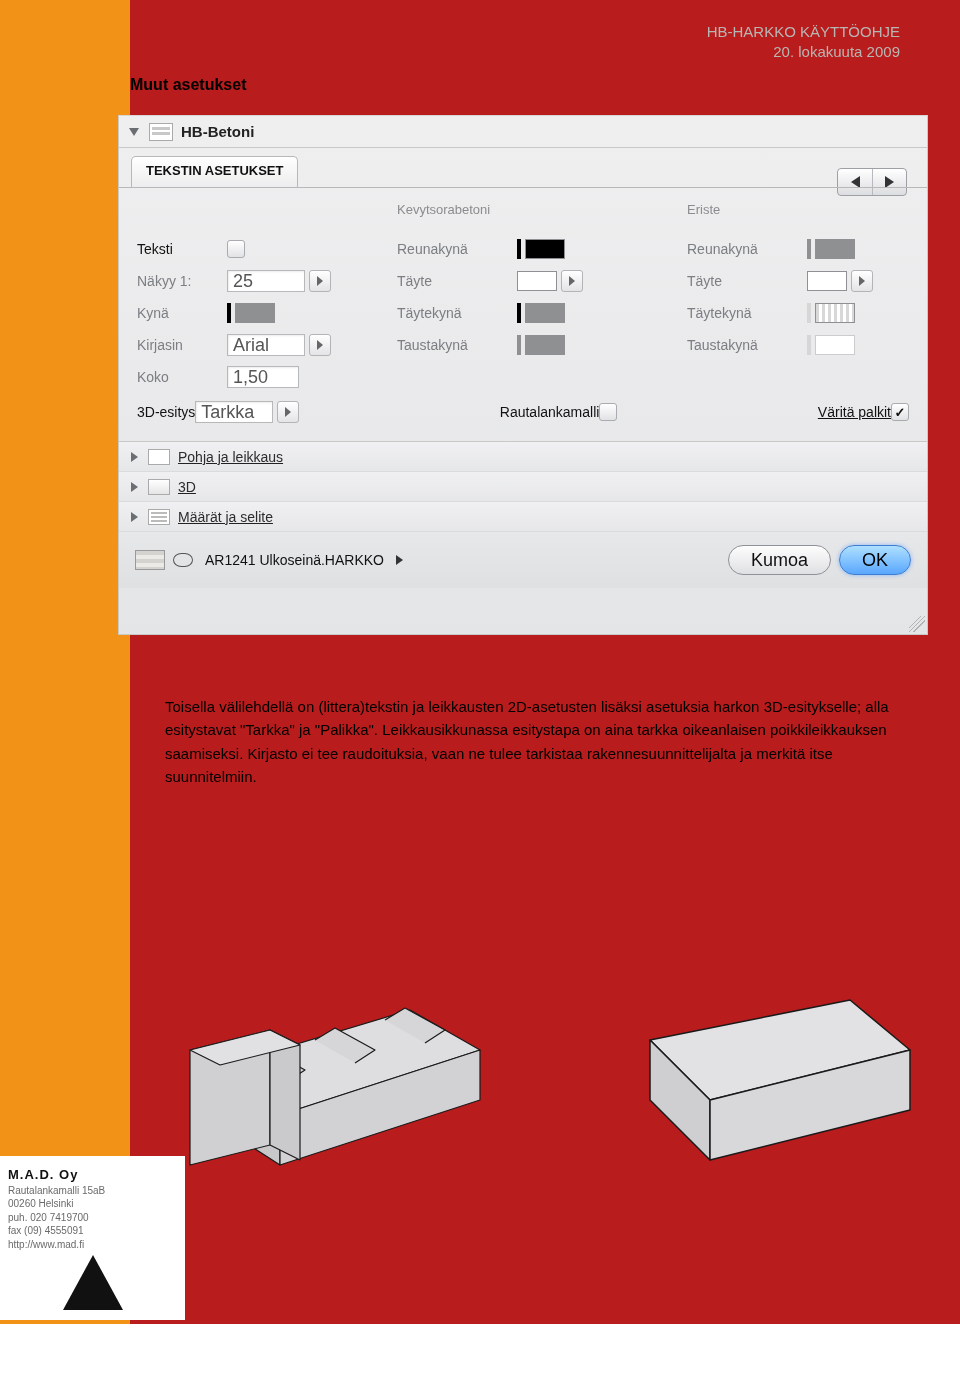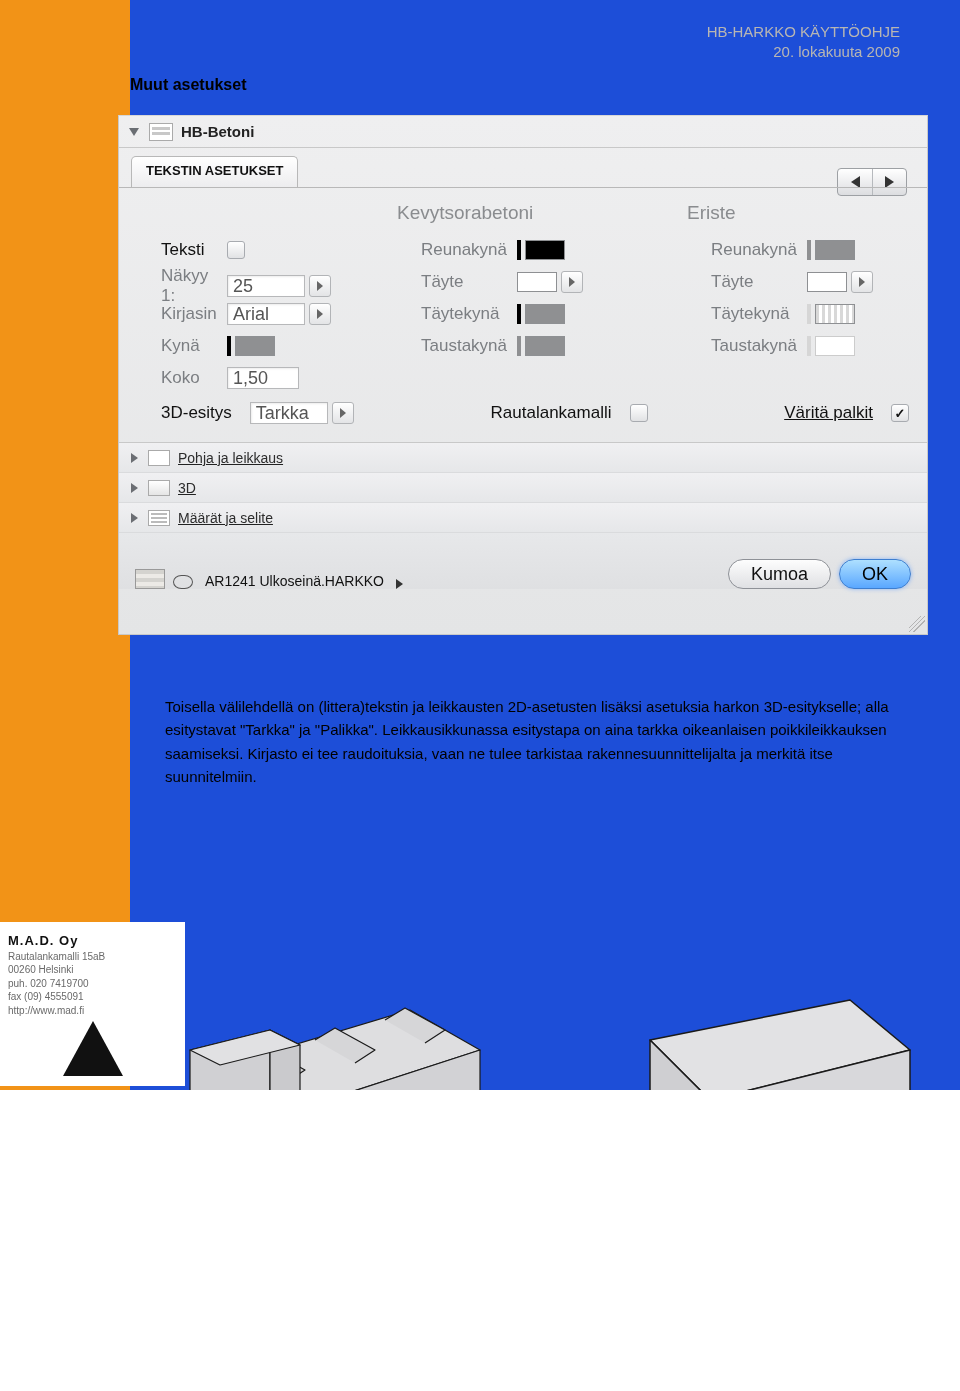--- a/index.html
+++ b/index.html
@@ -5,22 +5,22 @@
   * { box-sizing: border-box; }
   body {
     margin: 0;
     font-family: Arial, Helvetica, sans-serif;
     background: #fff;
     width: 960px;
   }
   .page {
     position: relative;
     width: 960px;
-    height: 1090px;
-    background: #1d4ed8;
+    height: 1324px;
+    background: #b91c1c;
   }
   .sidebar {
     position: absolute;
     left: 0; top: 0;
     width: 130px;
     height: 1391px;
     background: #f29317;
   }
   .header-right {
     position: absolute;
@@ -94,24 +94,24 @@
   }
   .navarrows .btn{width:34px;height:26px;display:flex;align-items:center;justify-content:center;}
   .navarrows .btn + .btn{border-left:1px solid #b6b9bd;}
   .tri-l{width:0;height:0;border-top:6px solid transparent;border-bottom:6px solid transparent;border-right:9px solid #333;}
   .tri-r{width:0;height:0;border-top:6px solid transparent;border-bottom:6px solid transparent;border-left:9px solid #333;}
 
   .panelbody {
     padding: 14px 18px 8px 18px;
   }
   .cols3 { display:grid; grid-template-columns: 230px 260px 260px; gap: 10px 30px; }
-  .colhdr { font-weight:bold; font-size:19px; color:#101010; margin-bottom:10px; }
+  .colhdr { font-weight:bold; font-size:13px; color:#101010; margin-bottom:16px; }
   .rowline { display:grid; grid-template-columns: 90px 1fr; align-items:center; height:32px; color:#7b7e82;}
   .rowlineR { display:grid; grid-template-columns: 120px 1fr; align-items:center; height:32px; color:#7b7e82;}
-  .lbl { font-size:17px;margin-left:24px; }
+  .lbl { font-size:14px; }
   .input {
     height:22px; width:72px; background:#fff; border:1px solid #b7b8ba; box-shadow:inset 1px 1px 2px rgba(0,0,0,.08);
     display:flex;align-items:center;padding:0 5px;font-size:18px;color:#555;
   }
   .chk {
     width:18px;height:18px;border:1px solid #a8abb0;border-radius:3px;background:linear-gradient(#fff,#e1e2e4);
     display:inline-flex;align-items:center;justify-content:center;
   }
   .chk.on::after{content:"✓";font-size:13px;color:#111;font-weight:bold;}
   .popbtn {
@@ -124,21 +124,21 @@
   }
   .swatch.black{background:#000;}
   .swatch.grey{background:#8f9092;}
   .swatch.white{background:#fff;}
   .swatch.stripes{
     background:repeating-linear-gradient(90deg,#d8d8d8 0 3px,#fff 3px 6px);
   }
   .penpair{display:flex;align-items:center;gap:4px;}
   .vline{width:4px;height:20px;background:#000;display:inline-block;}
   .row3d {
-    display:flex;align-items:center;gap:18px;margin-top:8px;
+    display:flex;align-items:center;margin-top:8px;
   }
   .combo{display:flex;align-items:center;}
   .combo .input{width:78px;}
   .spacer{flex:1;}
 
   .grouplist {
     border-top:1px solid #c8c8c8;
     margin-top:10px;
     text-decoration:underline;
   }
@@ -146,21 +146,21 @@
     height:30px;display:flex;align-items:center;padding:0 12px;border-bottom:1px solid #dadbdd;
     background:linear-gradient(#f0f0f2,#e6e7e9);
     color:#2c2c2c;font-size:14px;
   }
   .gitem .arrow{width:0;height:0;border-top:5px solid transparent;border-bottom:5px solid transparent;border-left:7px solid #6b6e73;margin-right:10px;}
   .gitem .gicon{width:22px;height:16px;margin-right:8px;border:1px solid #aaa;background:#fff;position:relative;}
   .gitem .gicon.g3d{background:linear-gradient(#fff,#e5e5e5);}
   .gitem .gicon.gqty::after{content:"";position:absolute;left:2px;top:2px;right:2px;bottom:2px;background:repeating-linear-gradient(0deg,#bbb 0 2px,#fff 2px 4px);}
   
   .bottombar{
-    height:56px;display:flex;align-items:flex-end;padding:0 16px;gap:8px;
+    height:56px;display:flex;align-items:center;padding:0 16px;gap:8px;
     background:linear-gradient(#e7e8ea,#dfe0e2);
   }
   .layericon{width:30px;height:20px;border:1px solid #999;background:repeating-linear-gradient(180deg,#d4d3cf 0 4px,#eceae6 4px 8px);}
   .eye{width:20px;height:14px;border:1px solid #555;border-radius:50%/60%;}
   .layername{font-size:14px;color:#111;flex:0 0 auto;margin-left:4px;}
   .tri-rt{width:0;height:0;border-top:5px solid transparent;border-bottom:5px solid transparent;border-left:7px solid #333;margin-left:4px;}
   .pushbtn{
     height:30px;padding:0 22px;border:1px solid #8e9197;border-radius:16px;
     background:linear-gradient(#fdfdfd,#dfe0e3);font-size:18px;color:#111;
   }
@@ -255,34 +255,34 @@
           <div class="rowline">
             <span class="lbl">Näkyy 1:</span>
             <span class="combo">
               <span class="input">25</span>
               <span class="popbtn">
                   <span class="tri-sm"></span>
                 </span>
             </span>
           </div>
           <div class="rowline">
+            <span class="lbl">Kynä</span>
+            <span class="penpair">
+                <span class="vline"></span>
+                <span class="swatch grey"></span>
+              </span>
+          </div>
+          <div class="rowline">
             <span class="lbl">Kirjasin</span>
             <span class="combo">
               <span class="input">Arial</span>
               <span class="popbtn">
                   <span class="tri-sm"></span>
                 </span>
             </span>
-          </div>
-          <div class="rowline">
-            <span class="lbl">Kynä</span>
-            <span class="penpair">
-                <span class="vline"></span>
-                <span class="swatch grey"></span>
-              </span>
           </div>
           <div class="rowline">
             <span class="lbl">Koko</span>
             <span class="input">1,50</span>
           </div>
         </div>
 
         <div>
           <div class="colhdr" style="color:#8a8c8f;font-weight:normal;">Kevytsorabetoni</div>
           <div class="rowlineR" style="visibility:hidden;">.</div>

